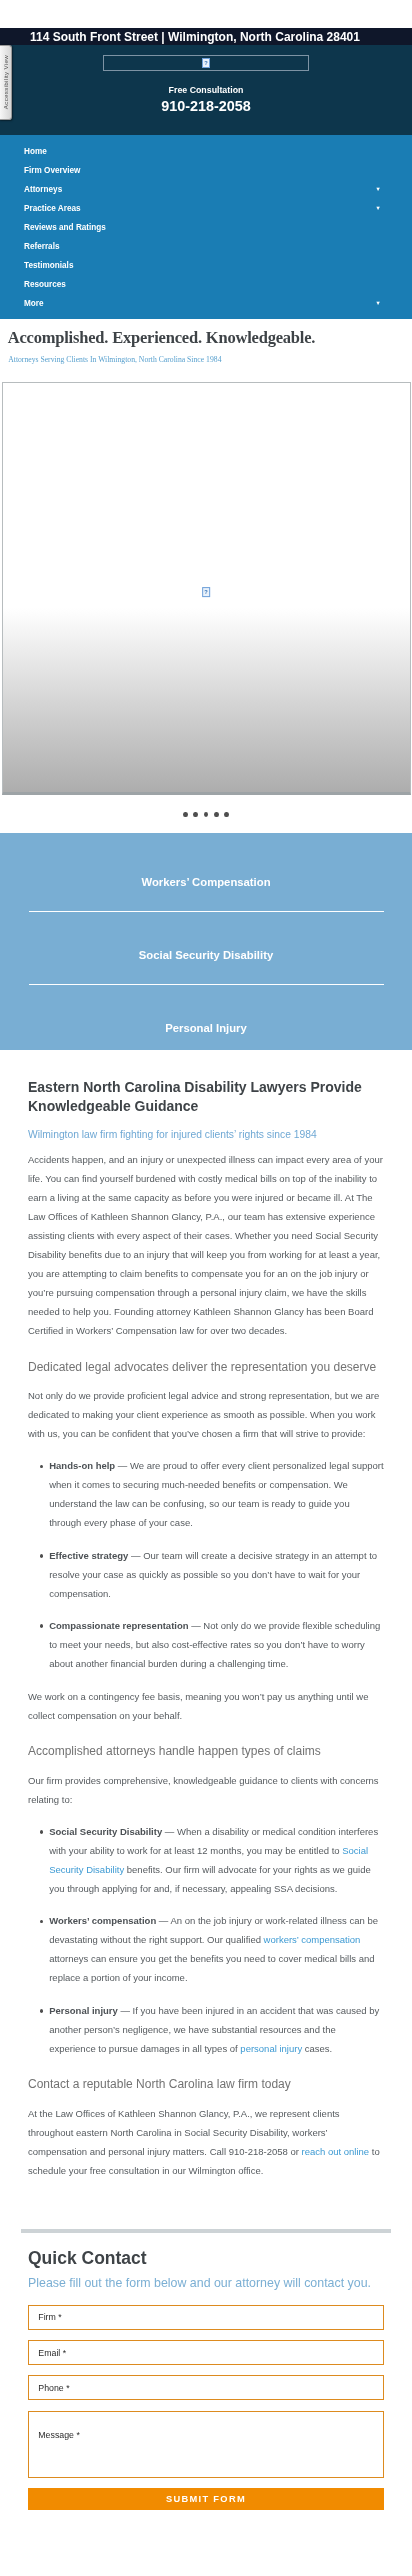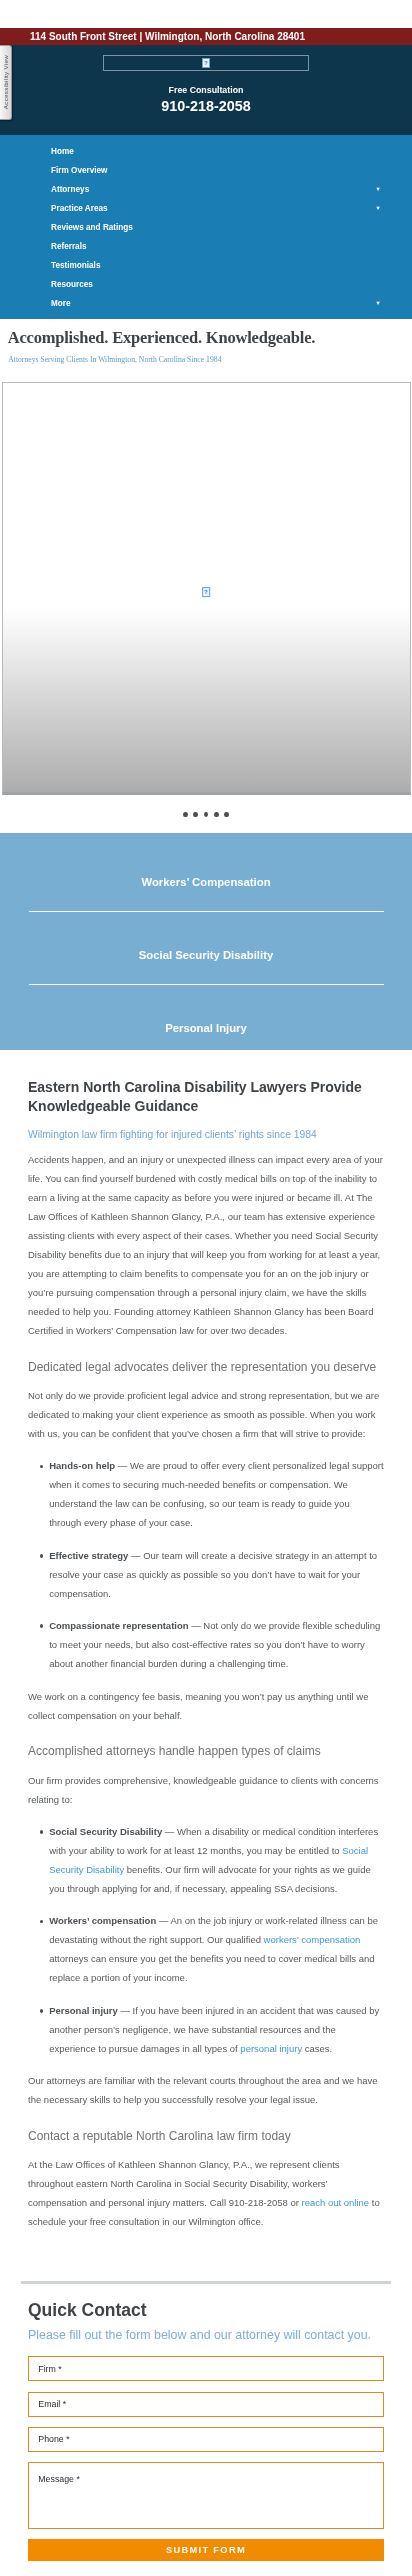--- a/index.html
+++ b/index.html
@@ -1,40 +1,40 @@
 <!DOCTYPE html>
 <html style="font-size:8.2px"><head>
 <meta charset="utf-8">
 <style>
   * { margin:0; padding:0; box-sizing:border-box; }
   html,body { background:#ffffff; }
   body { width:412px; font-family:"Liberation Sans", sans-serif; position:relative; }
 
   
   .topspace { height:28px; background:#ffffff; }
-  .addressbar { height:17px; background:#7f1d1d; color:#ffffff; font-size:10px; font-weight:bold;
+  .addressbar { height:17px; background:#0f172a; color:#ffffff; font-size:12px; font-weight:bold;
                 display:flex; align-items:center; padding-left:30px; }
   .header { height:90px; background:#0d364c; position:relative; }
   .logo-box { position:absolute; left:103px; top:10.3px; width:206px; height:16px;
               border:0.5px solid #7d93a4; display:flex; align-items:center; justify-content:center; }
   .broken-img { display:inline-flex; width:7.7px; height:9.8px; border:1px solid #6d9fd8; background:#eaf2fb;
                 color:#2f6fb4; font-size:5.7px; font-weight:bold; align-items:center; justify-content:center; }
   .hdr-consult { position:absolute; top:40px; width:100%; text-align:center; color:#fff; font-size:8.8px; font-weight:bold; }
   .hdr-phone { position:absolute; top:53px; width:100%; text-align:center; color:#fff; font-size:14.4px; font-weight:bold; }
 
   
   .acc-tab { position:absolute; left:0; top:45px; width:12px; height:75px;
              background:linear-gradient(90deg,#f7f7f7,#d6d6d6); border:0.5px solid #9a9a9a; border-left:none;
              border-radius:0 3.1px 3.1px 0; box-shadow:0.5px 0.5px 1.5px rgba(0,0,0,.4);
              display:flex; align-items:center; justify-content:center; z-index:5; }
   .acc-tab span { writing-mode:vertical-rl; transform:rotate(180deg); font-size:6.2px; color:#4c4c4c; letter-spacing:0.3px; }
 
   
   .nav { background:#1a7db4; padding:6.7px 0; }
-  .nav-item { height:19px; display:flex; align-items:center; padding-left:51px; padding-right:31px;
+  .nav-item { height:19px; display:flex; align-items:center; padding-left:24px; padding-right:31px;
               color:#ffffff; font-size:8.2px; font-weight:bold; cursor:pointer; }
   .nav-item .chev { margin-left:auto; font-size:5.7px; }
 
   
   .hero { height:63px; background:#fff; padding-top:9px;font-family:Liberation Serif, serif; }
   .hero h1 { padding-left:7.7px; font-size:16.5px; font-weight:bold; color:#3e4347; letter-spacing:-0.2px; }
   .hero .sub { padding-left:8.2px; margin-top:6.7px; font-size:7.7px; color:#58a0ce; }
 
   
   .slider { margin:0 1.5px; height:413px; border:1.5px solid #b7bcbe; border-bottom:3.6px solid #9da3a6;
@@ -64,21 +64,21 @@
 
   
   .divider { height:3.6px; background:#cdd3d6; margin:0 20.6px; }
 
   
   .qc { padding:15.5px 28px 26px 28px; background:#fff; }
   .qc h2 { font-size:17.5px; font-weight:bold; color:#3e4347; margin-bottom:7.2px; }
   .qc .sub { font-size:12.4px; color:#7bafd4; margin-bottom:14.4px; }
   .field { border:0.5px solid #dd8b1f; background:#fff; height:25px; margin-bottom:10.3px;
            display:flex; align-items:center; padding-left:9.3px; font-size:8.8px; color:#2b2b2b; cursor:text; }
-  .field.msg { height:67px; align-items:flex-start; padding-top:11px; }
+  .field.msg { height:67px; align-items:flex-start; padding-top:18px; }
   .submit { height:21.6px; background:#f18b00; color:#ffffff; font-size:9.3px; font-weight:bold; letter-spacing:1.3px;
             display:flex; align-items:center; justify-content:center; margin-top:8.2px; cursor:pointer; }
 </style>
 </head>
 <body>
 
 <div class="topspace"></div>
 
 <div class="addressbar">
   <span>114 South Front Street | Wilmington, North Carolina 28401</span>
@@ -166,21 +166,20 @@
     <li><span class="b">Compassionate representation</span><span> — Not only do we provide flexible scheduling to meet your needs, but also cost-effective rates so you don’t have to worry about another financial burden during a challenging time.</span></li>
   </ul>
   <p>We work on a contingency fee basis, meaning you won’t pay us anything until we collect compensation on your behalf.</p>
   <h2>Accomplished attorneys handle happen types of claims</h2>
   <p>Our firm provides comprehensive, knowledgeable guidance to clients with concerns relating to:</p>
   <ul>
     <li><span class="b">Social Security Disability</span><span> — When a disability or medical condition interferes with your ability to work for at least 12 months, you may be entitled to </span><a class="ilink">Social Security Disability</a><span> benefits. Our firm will advocate for your rights as we guide you through applying for and, if necessary, appealing SSA decisions.</span></li>
     <li><span class="b">Workers’ compensation</span><span> — An on the job injury or work-related illness can be devastating without the right support. Our qualified </span><a class="ilink">workers’ compensation</a><span> attorneys can ensure you get the benefits you need to cover medical bills and replace a portion of your income.</span></li>
     <li><span class="b">Personal injury</span><span> — If you have been injured in an accident that was caused by another person’s negligence, we have substantial resources and the experience to pursue damages in all types of </span><a class="ilink">personal injury</a><span> cases.</span></li>
   </ul>
-  <p>Our attorneys are familiar with the relevant courts throughout the area and we have the necessary skills to help you successfully resolve your legal issue.</p>
   <h2>Contact a reputable North Carolina law firm today</h2>
   <p><span>At the Law Offices of Kathleen Shannon Glancy, P.A., we represent clients throughout eastern North Carolina in Social Security Disability, workers’ compensation and personal injury matters. Call 910-218-2058 or </span><a class="ilink">reach out online</a><span> to schedule your free consultation in our Wilmington office.</span></p>
 </div>
 
 <div class="divider"></div>
 
 <div class="qc">
   <h2>Quick Contact</h2>
   <div class="sub">Please fill out the form below and our attorney will contact you.</div>
   <div class="field">

